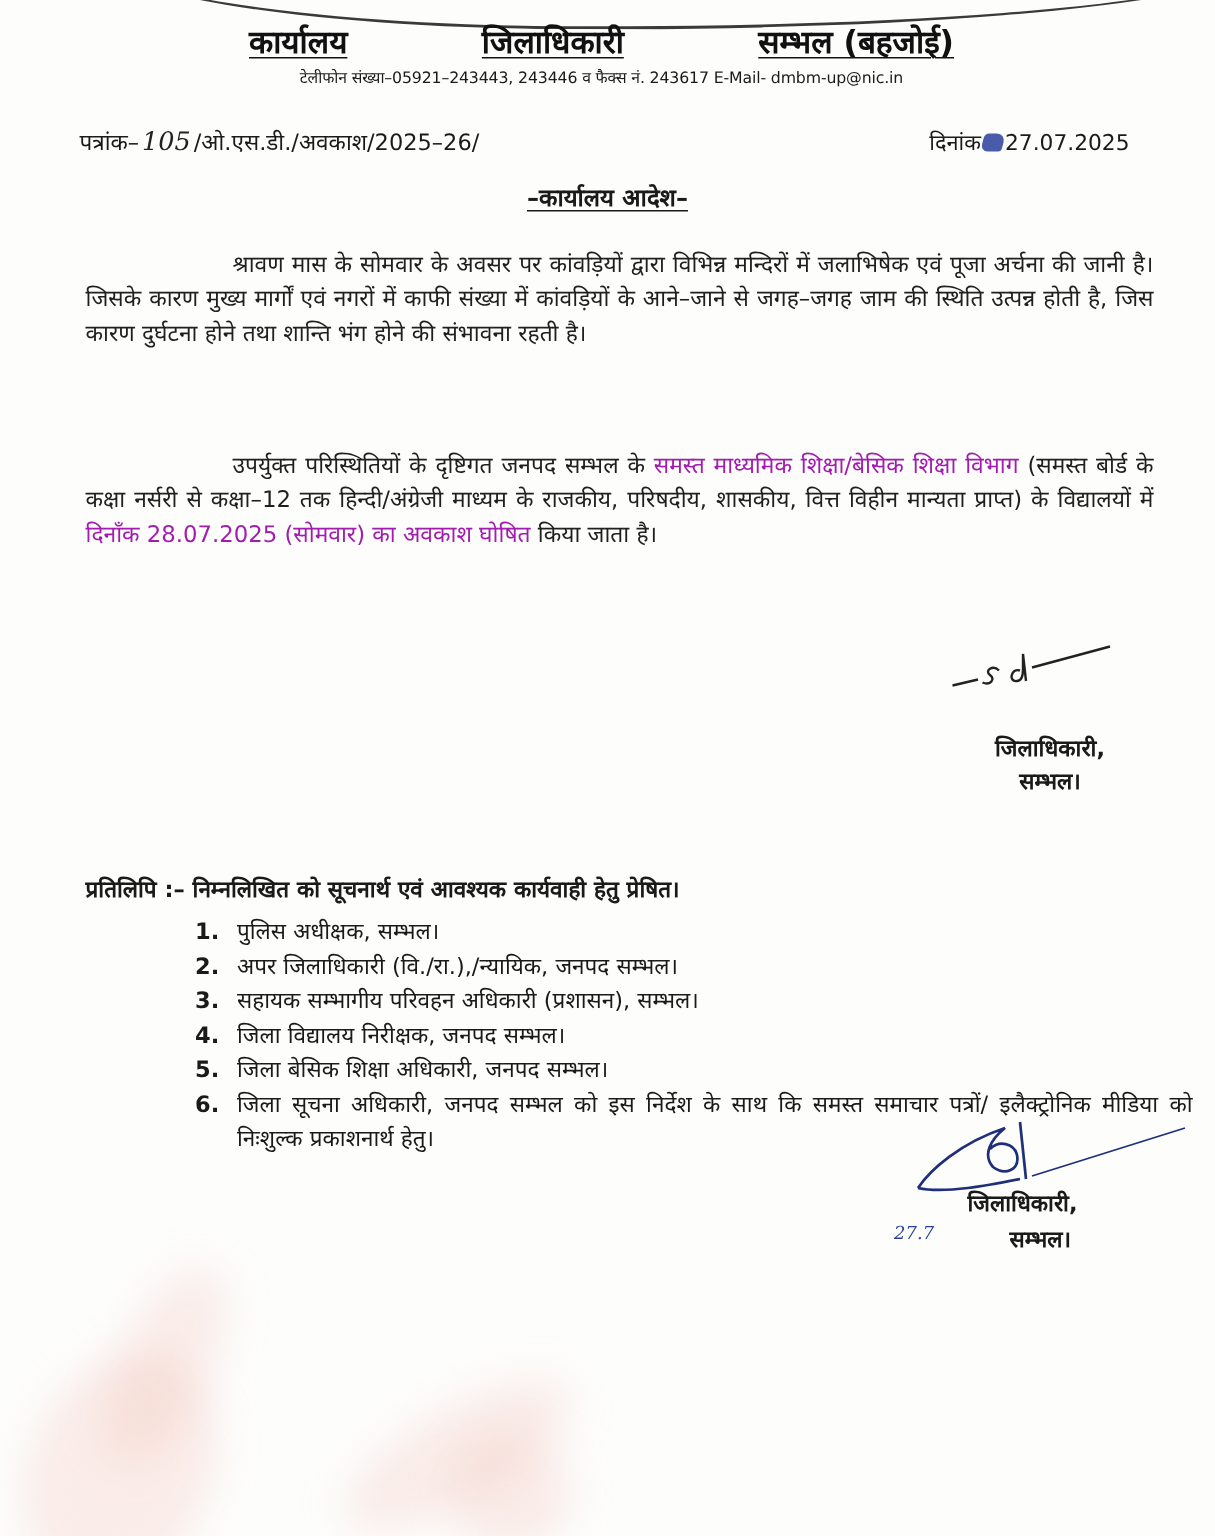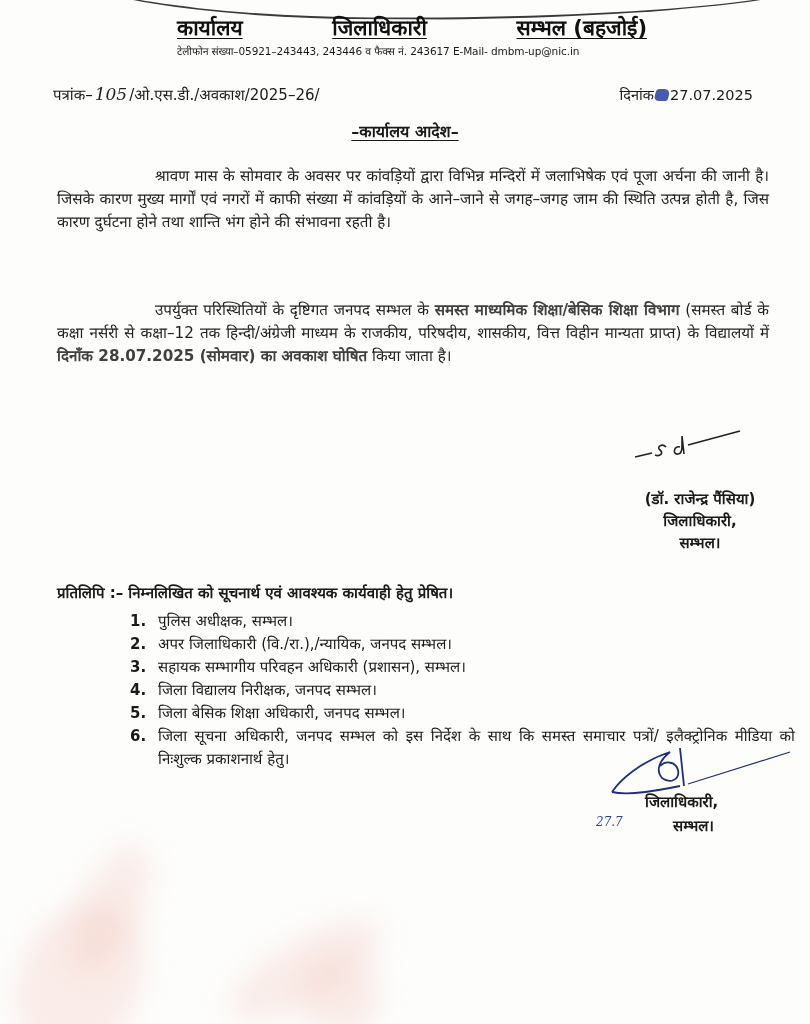--- a/index.html
+++ b/index.html
@@ -36,22 +36,23 @@
       background: rgba(240, 190, 180, 0.28);
     }
     .stain.s1 { left: 20px; top: 900px; width: 120px; height: 160px; transform: rotate(25deg); }
     .stain.s2 { left: 80px; top: 840px; width: 60px; height: 140px; transform: rotate(25deg); }
     .stain.s3 { left: 220px; top: 940px; width: 170px; height: 60px; transform: rotate(-30deg); }
     .stain.s4 { left: 300px; top: 955px; width: 80px; height: 80px; }
 
     
     .letterhead {
       position: absolute;
-      left: 177px; top: 14px;
+      left: 166px; top: 14px;
       width: 470px;
+      text-align: center;
     }
     .lh-title {
       display: flex;
       justify-content: space-between;
       font-size: 21px;
       font-weight: bold;
       color: #111;
       line-height: 28px;
     }
     .lh-title span { text-decoration: underline; text-decoration-thickness: 1px; text-underline-offset: 3px; }
@@ -106,21 +107,21 @@
       left: 57px;
       width: 712px;
       font-size: 15.2px;
       line-height: 23px;
       text-align: justify;
       text-indent: 98px;
       color: #1f1f1f;
     }
     .para1 { top: 150px; }
     .para2 { top: 284px; }
-    .para b { font-weight: bold; color: #404040; }
+    .para b { font-weight: normal; color: #a21caf; }
 
     .sd-sign {
       position: absolute;
       left: 630px; top: 425px;
       width: 120px; height: 40px;
     }
     .signatory {
       position: absolute;
       left: 615px; top: 488px;
       width: 170px;
@@ -230,21 +231,20 @@
   <p class="para para2"><span>उपर्युक्त परिस्थितियों के दृष्टिगत जनपद सम्भल के </span><b>समस्त माध्यमिक शिक्षा/बेसिक शिक्षा विभाग</b><span> (समस्त बोर्ड के कक्षा नर्सरी से कक्षा–12 तक हिन्दी/अंग्रेजी माध्यम के राजकीय, परिषदीय, शासकीय, वित्त विहीन मान्यता प्राप्त) के विद्यालयों में </span><b>दिनाँक 28.07.2025 (सोमवार) का अवकाश घोषित</b><span> किया जाता है।</span></p>
 
   <svg class="sd-sign" viewBox="0 0 120 40">
     <path d="M5 32 L22 28" stroke="#222" stroke-width="1.6" fill="none"></path>
     <path d="M36 22 c-4 -4 -10 0 -6 3 c4 3 0 7 -5 5" stroke="#222" stroke-width="1.6" fill="none"></path>
     <path d="M50 22 c-6 -2 -8 8 -2 7 c3 0 4 -4 4 -8 l0 -10 l2 18" stroke="#222" stroke-width="1.6" fill="none"></path>
     <path d="M58 20 L110 6" stroke="#222" stroke-width="1.6" fill="none"></path>
   </svg>
 
   <div class="signatory">
-    <div>(डॉ. राजेन्द्र पैंसिया)</div>
     <div>जिलाधिकारी,</div>
     <div>सम्भल।</div>
   </div>
 
 
   <div class="copy-to">प्रतिलिपि :– निम्नलिखित को सूचनार्थ एवं आवश्यक कार्यवाही हेतु प्रेषित।</div>
 
   <ul class="dist-list">
     <li>
       <span class="dist-num">1.</span>

